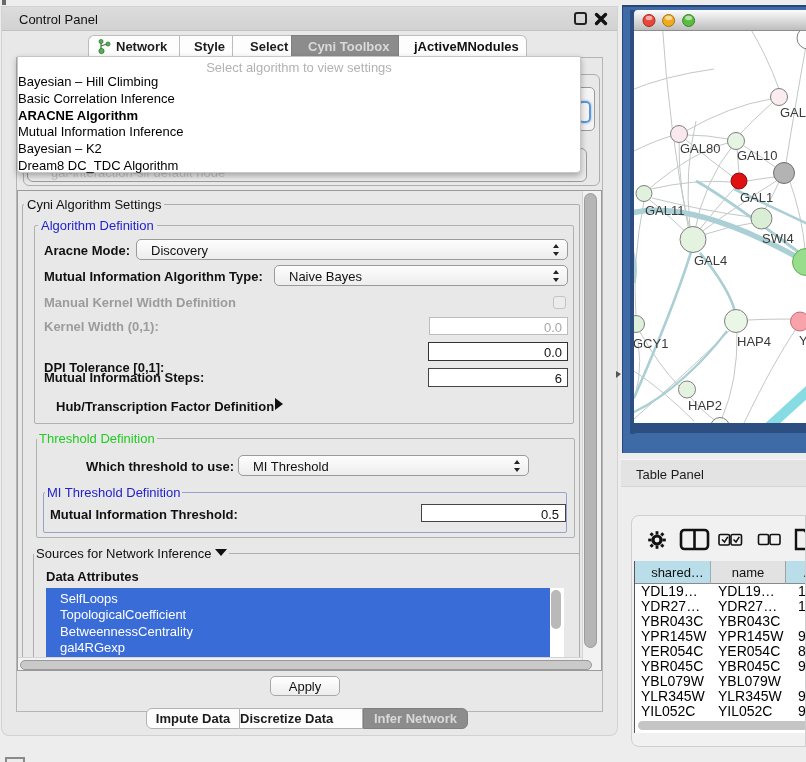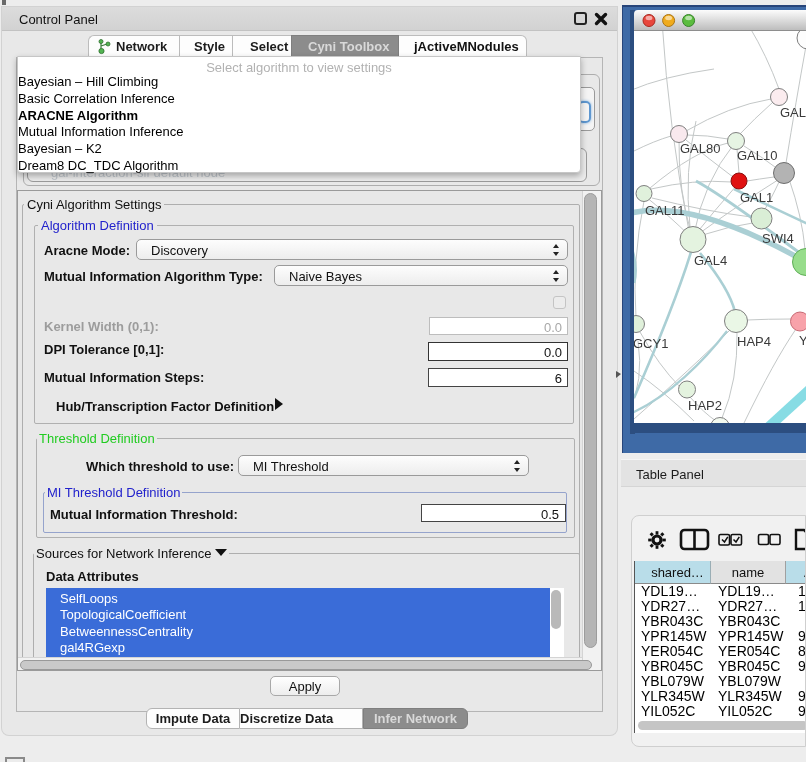--- a/index.html
+++ b/index.html
@@ -69,27 +69,28 @@
       <div class="abs t13 b" style="left:26px;top:52px;color:#111;">Aracne Mode:</div>
       <div class="abs combo" style="left:118px;top:48px;width:432px;height:21px;"></div>
       <div class="abs t13" style="left:133px;top:52px;color:#111;">Discovery</div>
       <div class="abs arrows" style="left:535px;top:52px;"></div>
 
       <div class="abs t13 b" style="left:26px;top:78px;color:#111;">Mutual Information Algorithm Type:</div>
       <div class="abs combo" style="left:256px;top:74px;width:294px;height:21px;"></div>
       <div class="abs t13" style="left:271px;top:78px;color:#111;">Naive Bayes</div>
       <div class="abs arrows" style="left:535px;top:78px;"></div>
 
+      <div class="abs t13 b" style="left:26px;top:104px;color:#9c9c9c;">Manual Kernel Width Definition</div>
       <div class="abs" style="left:535px;top:105px;width:13px;height:13px;background:#ececec;border:1px solid #c4c4c4;border-radius:3px;"></div>
 
       <div class="abs t13 b" style="left:26px;top:128px;color:#9c9c9c;">Kernel Width (0,1):</div>
       <div class="abs" style="left:411px;top:126px;width:139px;height:18px;background:#fff;border:1px solid #bdbdbd;"></div>
       <div class="abs t13" style="left:411px;top:129px;width:133px;text-align:right;color:#a8a8a8;">0.0</div>
 
-      <div class="abs t13 b" style="left:26px;top:151px;color:#111;">DPI Tolerance [0,1]:</div>
+      <div class="abs t13 b" style="left:26px;top:169px;color:#111;">DPI Tolerance [0,1]:</div>
       <div class="abs" style="left:410px;top:151px;width:140px;height:19px;background:#fff;border:1.5px solid #333;"></div>
       <div class="abs t13" style="left:410px;top:154px;width:134px;text-align:right;color:#111;">0.0</div>
 
       <div class="abs t13 b" style="left:26px;top:179px;color:#111;">Mutual Information Steps:</div>
       <div class="abs" style="left:410px;top:177px;width:140px;height:19px;background:#fff;border:1.5px solid #444;"></div>
       <div class="abs t13" style="left:410px;top:180px;width:134px;text-align:right;color:#111;">6</div>
 
       <div class="abs t13 b" style="left:26px;top:208px;color:#111;margin-left:12px;">Hub/Transcription Factor Definition</div>
       <div class="abs" style="left:257px;top:207px;width:0;height:0;border-left:8px solid #111;border-top:6px solid transparent;border-bottom:6px solid transparent;"></div>
 

